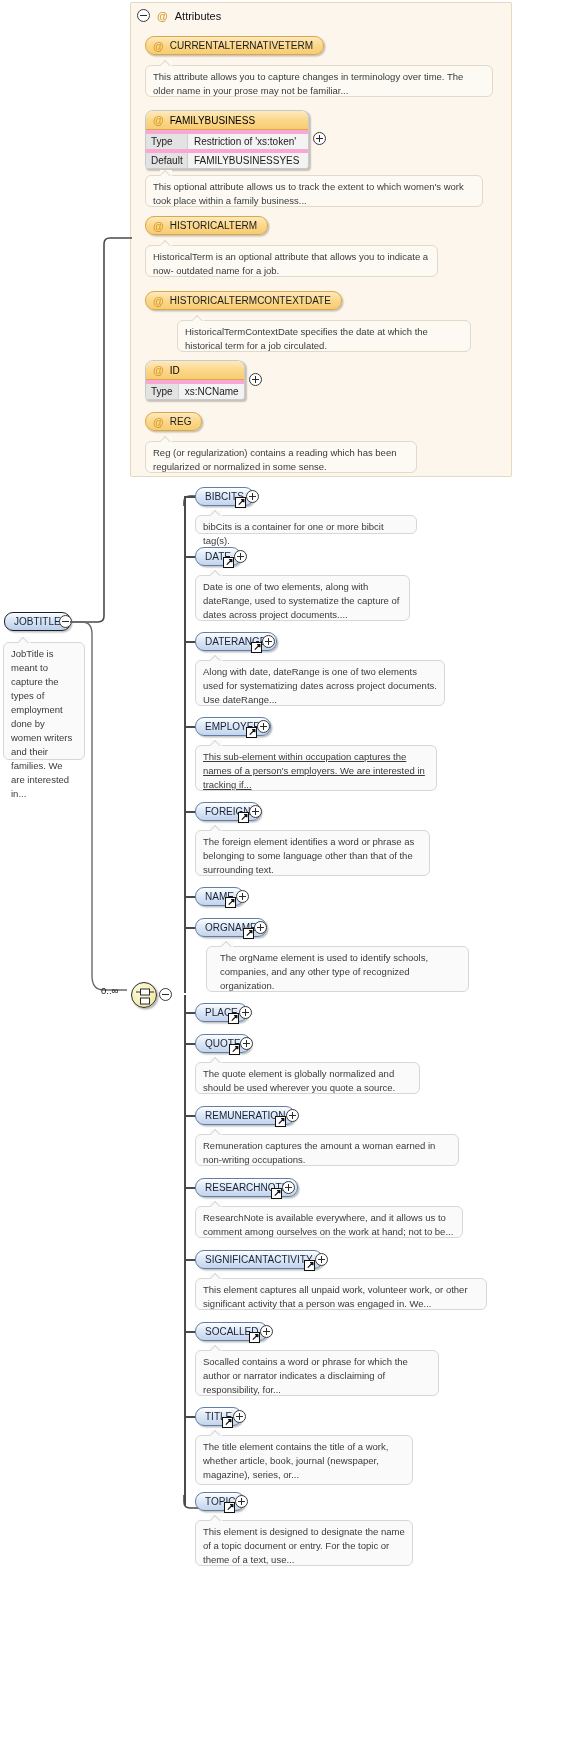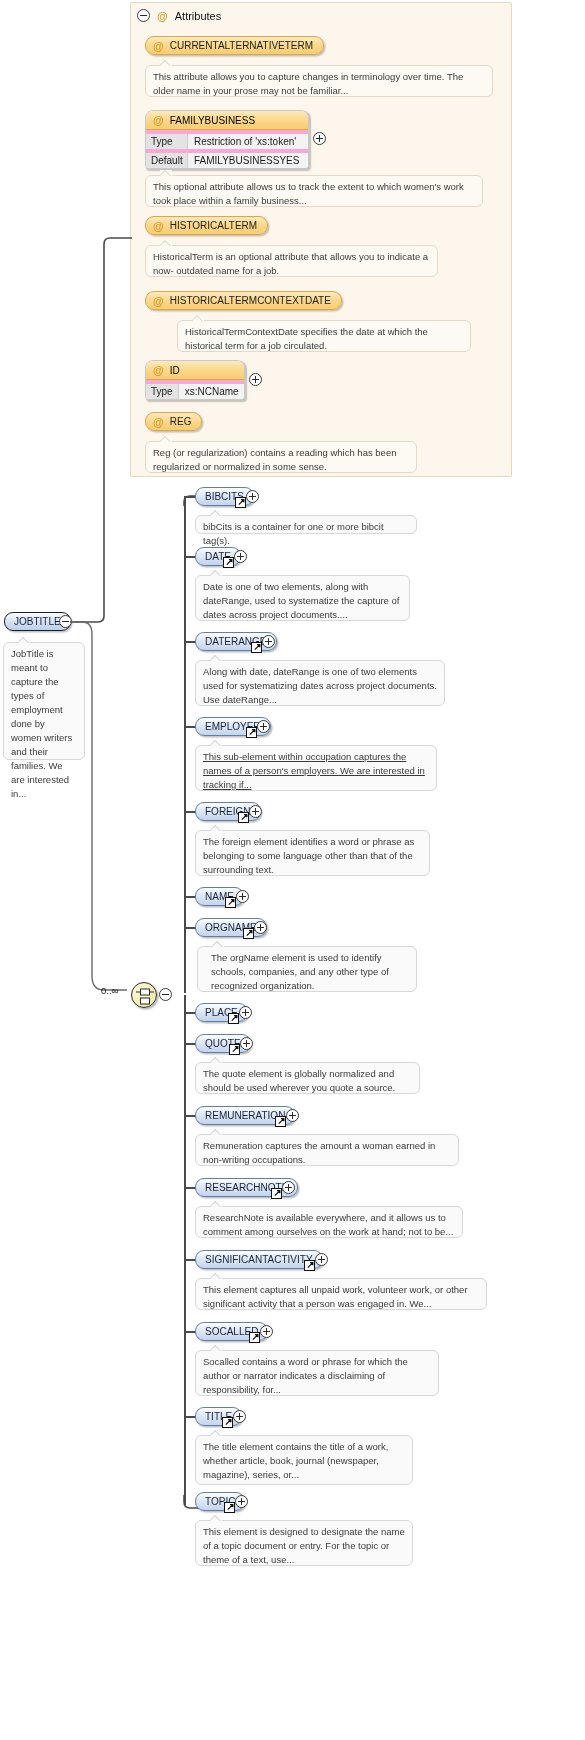--- a/index.html
+++ b/index.html
@@ -399,21 +399,21 @@
   </div>
   <span class="link-badge" style="left:225px; top:897px;"></span>
   <span class="plus-circle" style="position:absolute; left:236px; top:890px;"></span>
 
   <div class="ln lnh ln-dark" style="left:184px; top:927px; width:12px;"></div>
   <div class="elem" style="left:195px; top:918px;">
     <span>ORGNAME</span>
   </div>
   <span class="link-badge" style="left:243px; top:928px;"></span>
   <span class="plus-circle" style="position:absolute; left:254px; top:921px;"></span>
-  <div class="bubble" style="left:197px; top:946px; width:220px; height:46px;padding-left:13px;">
+  <div class="bubble" style="left:206px; top:946px; width:263px; height:46px;padding-left:13px;">
     <span class="tail"></span>
     <span>The orgName element is used to identify schools, companies, and any other type of recognized organization.</span>
   </div>
 
   <div class="ln lnh ln-dark" style="left:184px; top:1012px; width:12px;"></div>
   <div class="elem" style="left:195px; top:1003px;">
     <span>PLACE</span>
   </div>
   <span class="link-badge" style="left:228px; top:1013px;"></span>
   <span class="plus-circle" style="position:absolute; left:239px; top:1006px;"></span>

